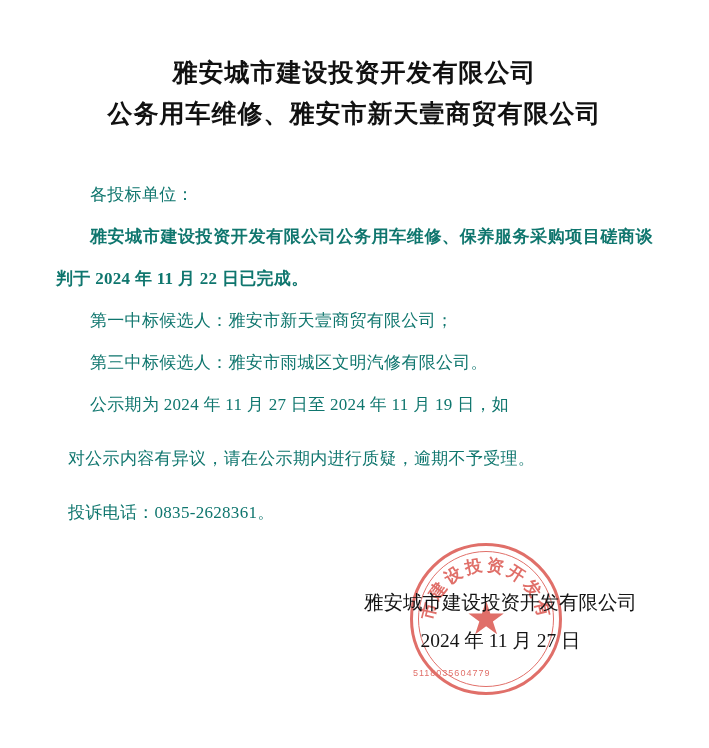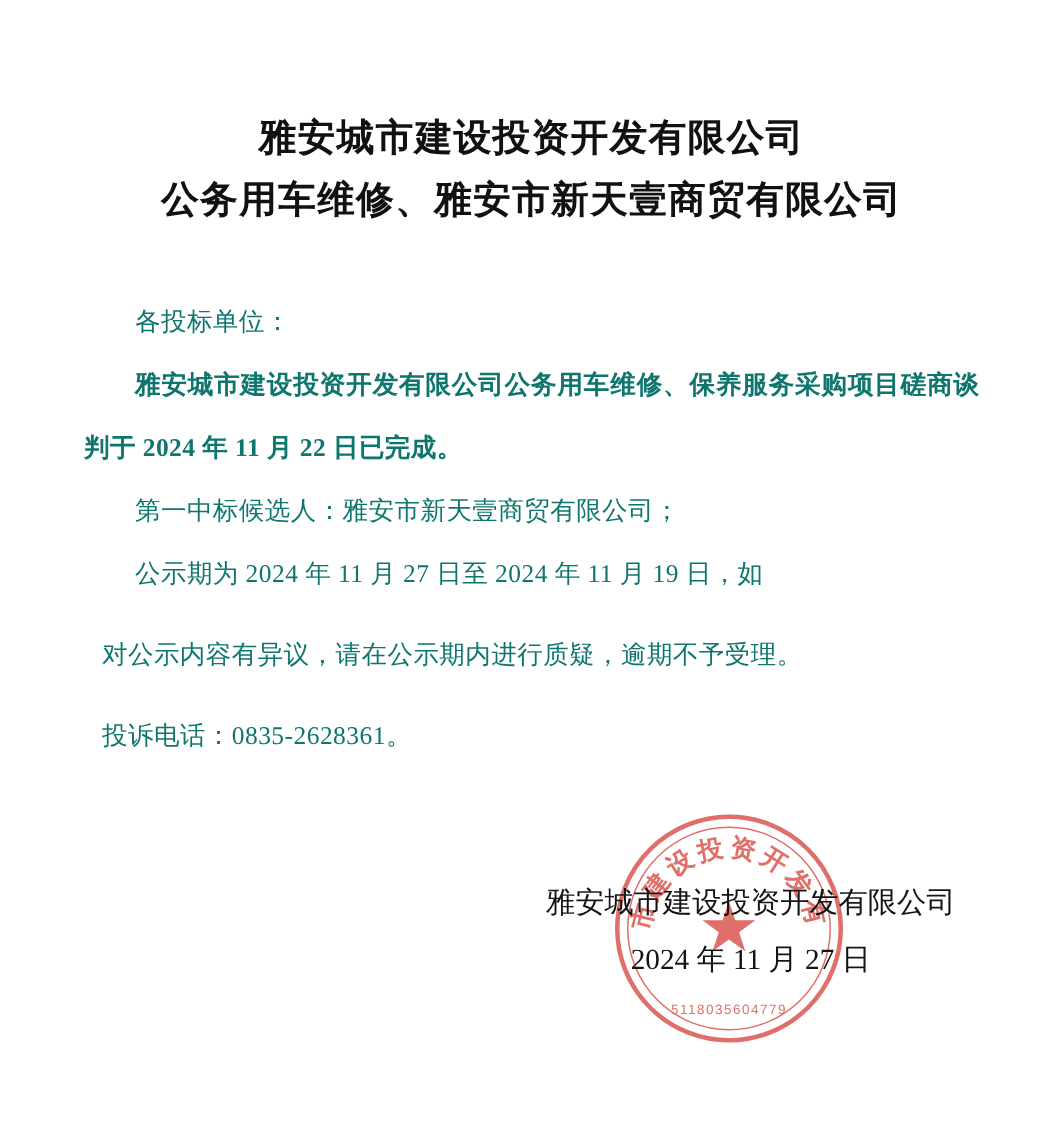--- a/index.html
+++ b/index.html
@@ -13,21 +13,21 @@
     font-family: "Liberation Serif", "DejaVu Serif", serif;
     color: #000000;
     overflow: hidden;
     position: relative;
   }
   .page {
     position: relative;
     width: 709px;
     height: 748px;
     box-sizing: border-box;
-    padding: 68px 56px 0 56px;
+    padding: 48px 56px 0 56px;
   }
   .title-block {
     text-align: center;
     margin-top: 4px;
   }
   .title-line {
     font-size: 25px;
     font-weight: bold;
     letter-spacing: 1px;
     line-height: 41px;
@@ -111,21 +111,21 @@
     font-family: "Liberation Serif", "DejaVu Serif", serif;
     font-size: 17px;
     font-weight: bold;
     letter-spacing: 3px;
   }
   .seal-bottom {
     position: absolute;
     left: 0;
     bottom: 14px;
     width: 146px;
-    text-align: center;
+    text-align: left;
     font-size: 9px;
     color: #d8473f;
     letter-spacing: 1px;
     font-family: "Liberation Sans", sans-serif;
   }
 </style>
 </head>
 <body>
 
 <div class="page">
@@ -137,20 +137,21 @@
 
   <div class="body-block">
 
     <p class="para">各投标单位：</p>
 
     <p class="para-flow">雅安城市建设投资开发有限公司公务用车维修、保养服务采购项目磋商谈判于 2024 年 11 月 22 日已完成。</p>
 
     <p class="para">第一中标候选人：雅安市新天壹商贸有限公司；</p>
 
 
+    <p class="para">第三中标候选人：雅安市雨城区文明汽修有限公司。</p>
 
     <p class="para">公示期为 2024 年 11 月 27 日至 2024 年 11 月 19 日，如</p>
     <p class="para-noindent">对公示内容有异议，请在公示期内进行质疑，逾期不予受理。</p>
 
     <p class="para-noindent">投诉电话：0835-2628361。</p>
 
   </div>
 
   <div class="seal">
     <div class="seal-inner"></div>

